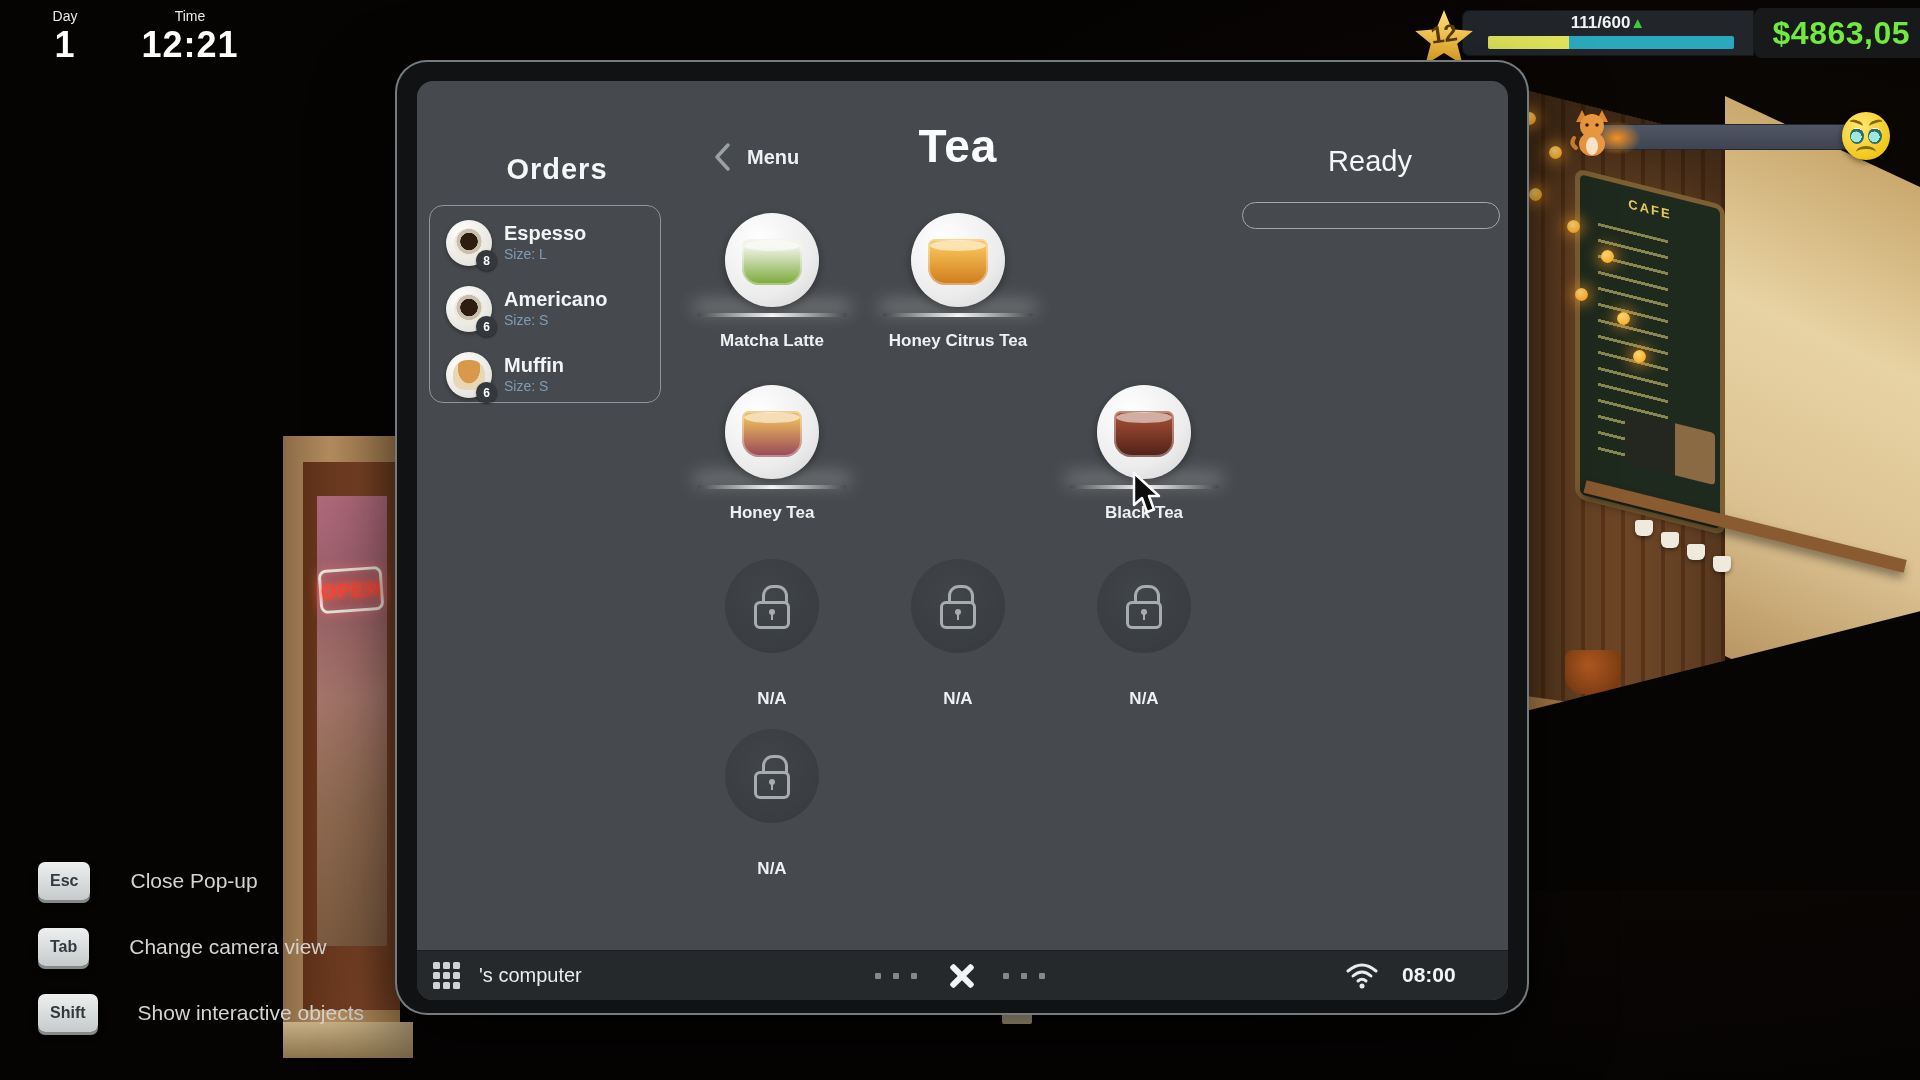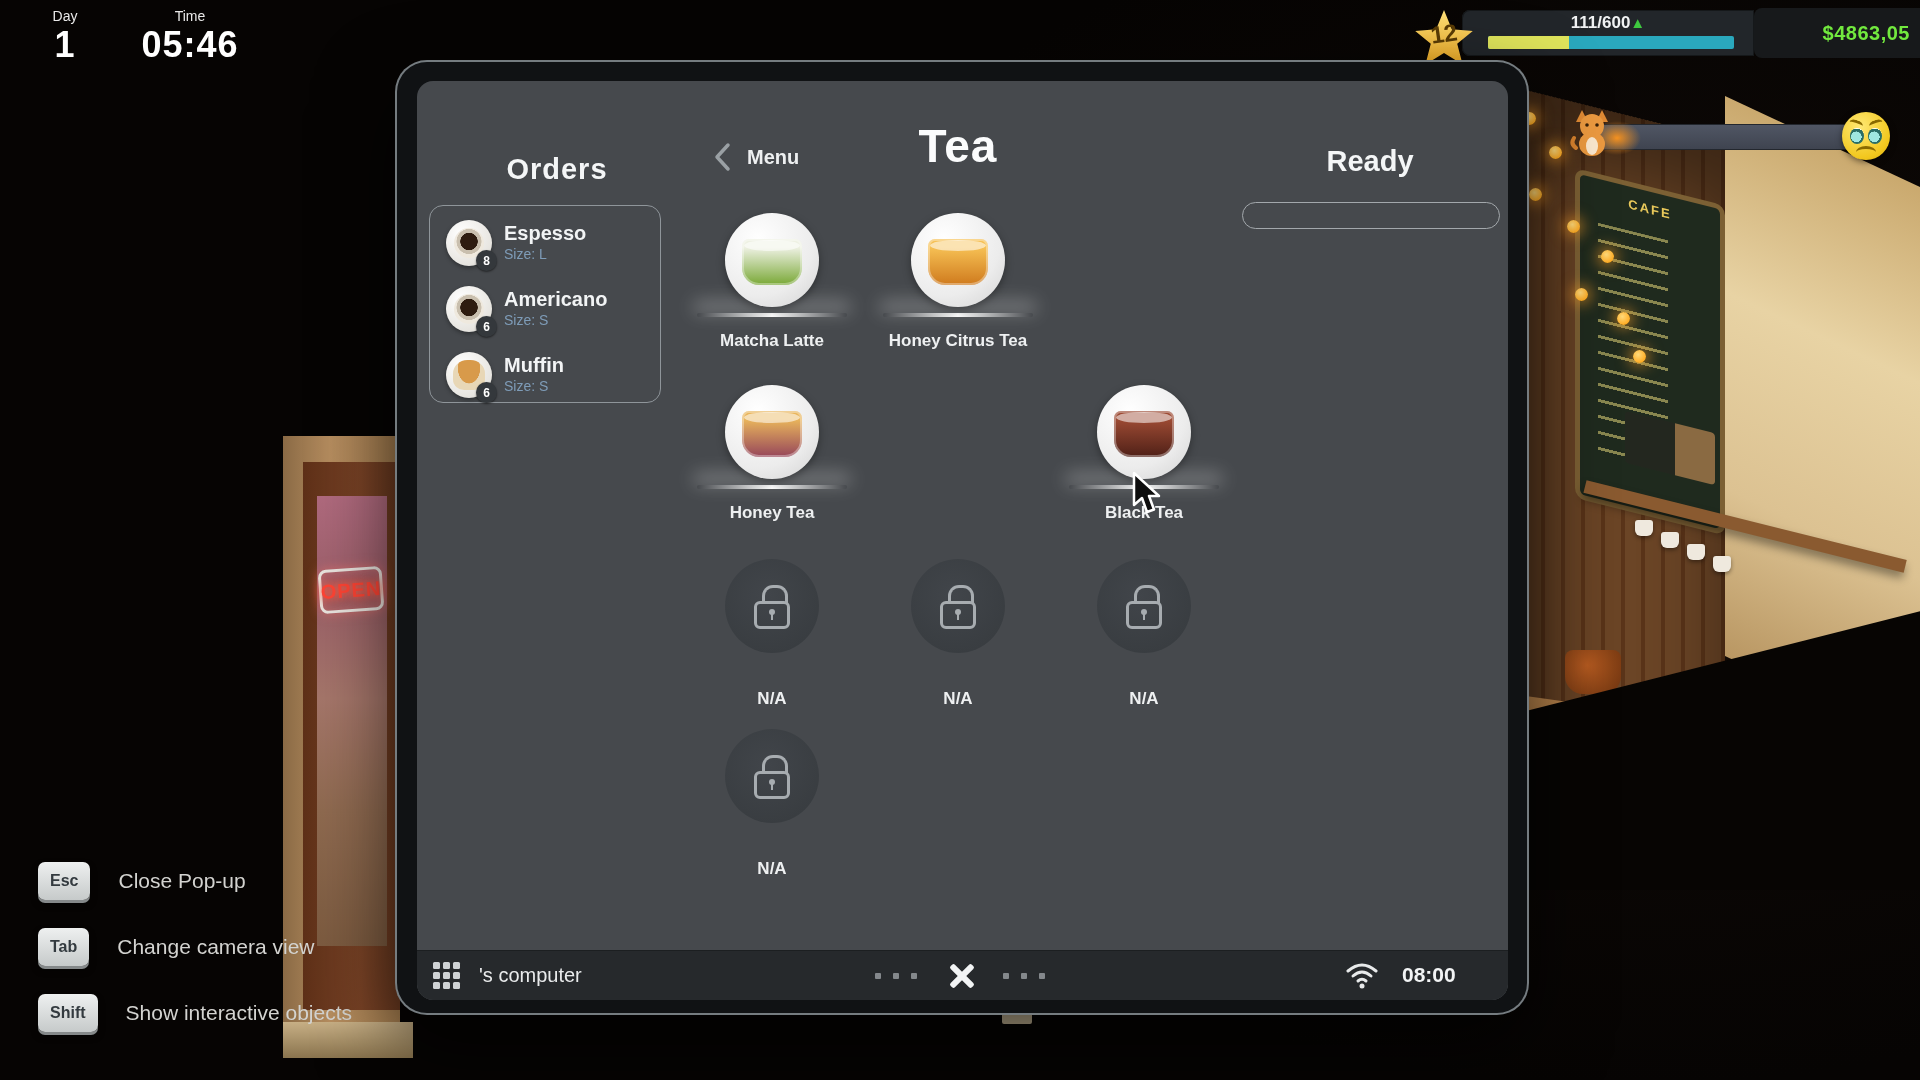--- a/index.html
+++ b/index.html
@@ -54,21 +54,21 @@
     filter:drop-shadow(0 0 3px #000) drop-shadow(2px 3px 0 #151310);z-index:4;}
   .star-num{position:absolute;left:1414px;top:20px;width:60px;text-align:center;color:#5a3c05;font-size:24px;font-weight:bold;transform:rotate(-8deg);z-index:5;}
   .xp-panel{position:absolute;left:1462px;top:10px;width:292px;height:46px;background:#22262a;border-radius:8px 0 0 8px;
     box-shadow:inset 0 0 0 1px #15181a;}
   .xp-text{position:absolute;left:0;top:3px;width:100%;text-align:center;color:#f0f2f3;font-size:17px;font-weight:bold;}
   .xp-text .tri{color:#3ec93f;font-size:15px;}
   .xp-bar{position:absolute;left:26px;top:26px;width:246px;height:13px;background:var(--xp-track,#2aa8bd);border-radius:2px;overflow:hidden;}
   .xp-fill{height:100%;width:33%;background:var(--xp-fill,#dfe45b);}
   .money-panel{position:absolute;left:1754px;top:8px;width:166px;height:50px;background:#17191b;border-radius:8px 0 0 8px;
     display:flex;align-items:center;justify-content:flex-end;padding-right:10px;}
-  .money{color:var(--money,#72e93e);font-size:20px;font-weight:bold;letter-spacing:0.5px;}
+  .money{color:var(--money,#72e93e);font-size:32px;font-weight:bold;letter-spacing:0.5px;}
 
   
   .pet-bar{position:absolute;left:1598px;top:124px;width:282px;height:26px;background:linear-gradient(180deg,#505664,#3f4450);
     border:1px solid #23272e;border-radius:3px;}
   .pet-glow{position:absolute;left:-6px;top:-4px;width:48px;height:34px;background:radial-gradient(closest-side,rgba(255,150,30,.95),rgba(255,120,10,0));}
   .pet-cat{position:absolute;left:1568px;top:100px;width:58px;height:58px;z-index:3;}
   .pet-sad{position:absolute;left:1842px;top:112px;width:48px;height:48px;z-index:3;border-radius:50%;
     background:radial-gradient(circle at 38% 30%,#ffe873,#f2c71d 70%,#d9a90e);box-shadow:0 2px 6px rgba(0,0,0,.5);}
   .sad-eye{position:absolute;top:16px;width:14px;height:16px;border-radius:50%;background:radial-gradient(circle at 45% 55%,#9fe8e0 0 45%,#2a6e66 46% 70%,#fff 71%);}
   .sad-brow{position:absolute;top:8px;width:14px;height:8px;border-top:3px solid #8a6a00;border-radius:50%;}
@@ -89,21 +89,21 @@
   .cup-muffin{position:absolute;left:7px;top:8px;width:32px;height:30px;border-radius:45% 45% 35% 35%;
     background:radial-gradient(ellipse at 50% 28%,#d89a4a 0 48%,#e8d7b6 50%);}
   .order-badge{position:absolute;left:36px;top:34px;width:21px;height:21px;border-radius:50%;background:#34383c;
     color:#fff;font-size:12px;font-weight:bold;display:flex;align-items:center;justify-content:center;box-shadow:0 1px 2px rgba(0,0,0,.5);}
   .order-name{position:absolute;left:64px;top:6px;color:#f2f4f5;font-size:20px;font-weight:bold;}
   .order-size{position:absolute;left:64px;top:30px;color:#7e9cb8;font-size:14px;font-weight:normal;}
 
   .back-btn{position:absolute;left:296px;top:56px;width:110px;height:40px;display:flex;align-items:center;gap:14px;cursor:pointer;}
   .back-btn .lbl{color:#eef0f1;font-size:20px;font-weight:bold;}
   .page-title{position:absolute;left:441px;top:38px;width:200px;text-align:center;color:#fbfcfd;font-size:46px;font-weight:bold;letter-spacing:1px;}
-  .ready-title{position:absolute;left:853px;top:64px;width:200px;text-align:center;color:#f4f6f7;font-size:29px;font-weight:bold;}
+  .ready-title{position:absolute;left:853px;top:64px;width:200px;text-align:center;color:#f4f6f7;font-size:29px;font-weight:normal;}
   .ready-pill{position:absolute;left:825px;top:121px;width:258px;height:27px;border:1.5px solid #a3a8ac;border-radius:15px;}
 
   
   .cell{position:absolute;width:186px;height:170px;display:flex;flex-direction:column;align-items:center;cursor:pointer;}
   .drink{position:relative;width:94px;height:94px;margin-top:12px;border-radius:50%;
     background:radial-gradient(circle at 35% 28%,#ffffff,#ececec 62%,#d2d2d2);box-shadow:0 3px 8px rgba(0,0,0,.35);}
   .glass{position:absolute;left:17px;top:26px;width:60px;height:46px;border-radius:7px 7px 17px 17px;
     background:linear-gradient(180deg,var(--c1,#ccc) 18%,var(--c2,#888));box-shadow:inset 0 0 0 2px rgba(255,255,255,.35);}
   .glass:before{content:"";position:absolute;left:2px;top:1px;width:56px;height:11px;border-radius:50%;
     background:rgba(255,255,255,.55);}
@@ -129,21 +129,21 @@
   .tb-close{position:absolute;left:527px;top:7px;width:36px;height:36px;cursor:pointer;}
   .tb-close:before,.tb-close:after{content:"";position:absolute;left:3px;top:15px;width:30px;height:6px;background:#f2f4f5;border-radius:2px;}
   .tb-close:before{transform:rotate(45deg);} .tb-close:after{transform:rotate(-45deg);}
   .tb-time{position:absolute;left:985px;top:12px;color:#f2f4f5;font-size:21px;font-weight:bold;text-align:center;}
   .tb-wifi{position:absolute;left:928px;top:10px;}
 
   
   .cursor{position:absolute;left:1130px;top:452px;z-index:20;}
 
   
-  .shortcut{position:absolute;left:38px;display:flex;align-items:center;gap:28px;}
+  .shortcut{position:absolute;left:38px;display:flex;align-items:center;gap:40px;}
   .keycap{min-width:50px;height:38px;padding:0 12px;background:linear-gradient(180deg,#eef0f0,#c6caca);
     border-radius:7px;box-shadow:0 3px 0 #85898a,0 4px 6px rgba(0,0,0,.5);
     display:flex;align-items:center;justify-content:center;color:#333a3f;font-size:16px;font-weight:bold;}
   .shortcut .action{color:#d3d3d0;font-size:21px;}
 </style>
 </head>
 <body>
 
 <div class="stage">
 
@@ -188,21 +188,21 @@
     <div class="srr-cut"></div>
   </div>
   <div class="floor-sliver"></div>
 
   <div class="abs" style="left:30px;top:8px;width:70px;">
     <div class="hud-label">Day</div>
     <div class="hud-value">1</div>
   </div>
   <div class="abs" style="left:140px;top:8px;width:100px;">
     <div class="hud-label">Time</div>
-    <div class="hud-value">05:46</div>
+    <div class="hud-value">12:21</div>
   </div>
 
   <div class="xp-panel">
     <div class="xp-text">
       <span>111/600</span><span class="tri">▲</span>
     </div>
     <div class="xp-bar">
         <div class="xp-fill" style="width: 33%;"></div>
       </div>
   </div>

